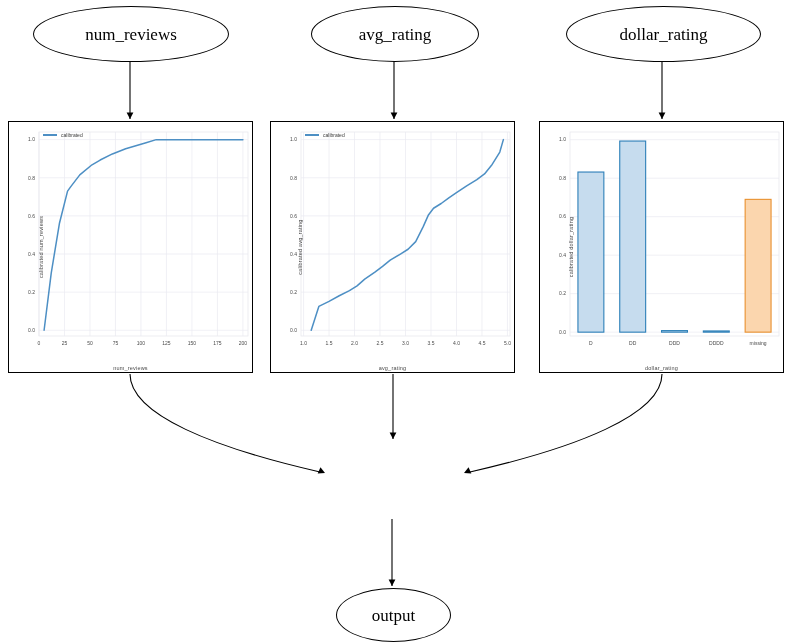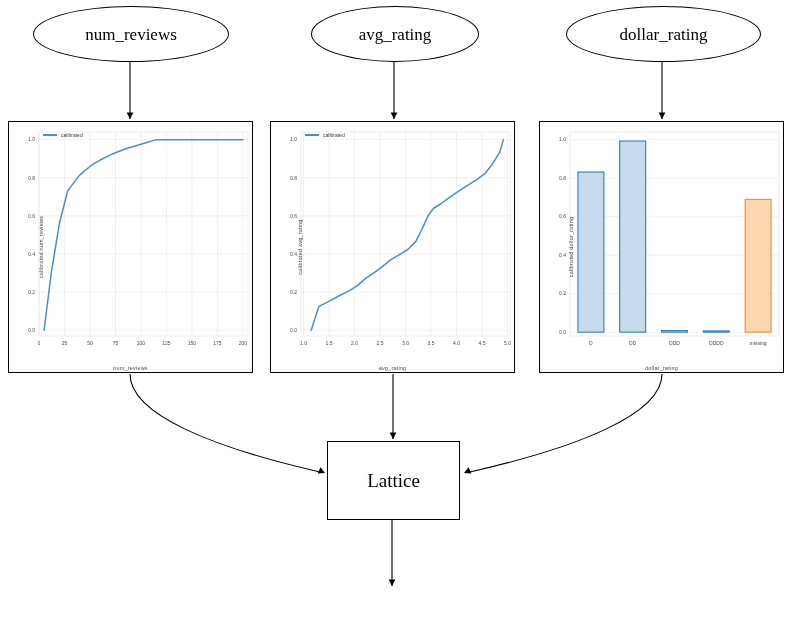--- a/index.html
+++ b/index.html
@@ -57,24 +57,24 @@
   </div>
 
   <div class="node ellipse" id="node-avg-rating">
     <span class="node-label">avg_rating</span>
   </div>
 
   <div class="node ellipse" id="node-dollar-rating">
     <span class="node-label">dollar_rating</span>
   </div>
 
-  <div class="node rect" id="node-lattice">
-    <span class="node-label">Lattice</span>
-  </div>
-
+
+  <div class="node ellipse" id="node-output">
+    <span class="node-label">output</span>
+  </div>
 
   <div class="chart-frame" id="chart-num-reviews">
     <svg class="plot-inner" id="svg-chart-0" width="245" height="252">
         <rect x="30" y="10" width="209" height="204" fill="#ffffff" stroke="#e6e6ec" stroke-width="0.7"></rect>
         <line x1="30" y1="208.2803738317757" x2="239" y2="208.2803738317757" stroke="#eaeaf0" stroke-width="0.7"></line>
         <text x="26" y="210.08037383177572" text-anchor="end" font-size="5" font-family="&quot;Liberation Sans&quot;, sans-serif" fill="#4a4a4a">0.0</text>
         <line x1="30" y1="170.14953271028037" x2="239" y2="170.14953271028037" stroke="#eaeaf0" stroke-width="0.7"></line>
         <text x="26" y="171.94953271028038" text-anchor="end" font-size="5" font-family="&quot;Liberation Sans&quot;, sans-serif" fill="#4a4a4a">0.2</text>
         <line x1="30" y1="132.01869158878503" x2="239" y2="132.01869158878503" stroke="#eaeaf0" stroke-width="0.7"></line>
         <text x="26" y="133.81869158878504" text-anchor="end" font-size="5" font-family="&quot;Liberation Sans&quot;, sans-serif" fill="#4a4a4a">0.4</text>

